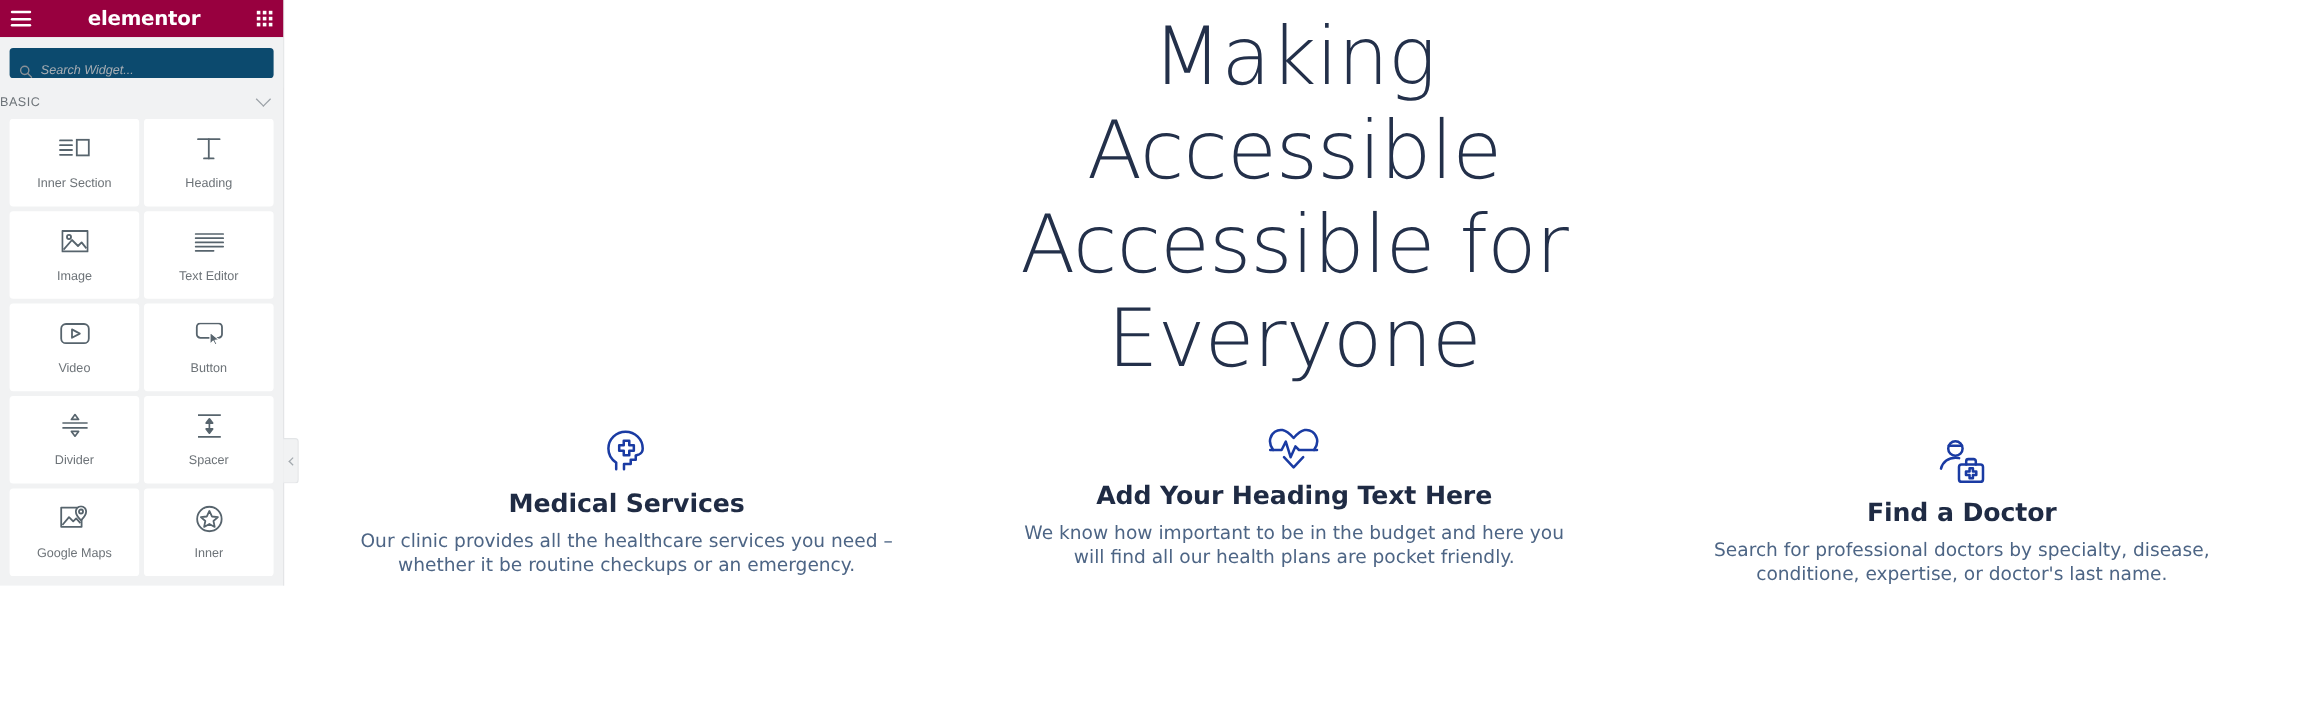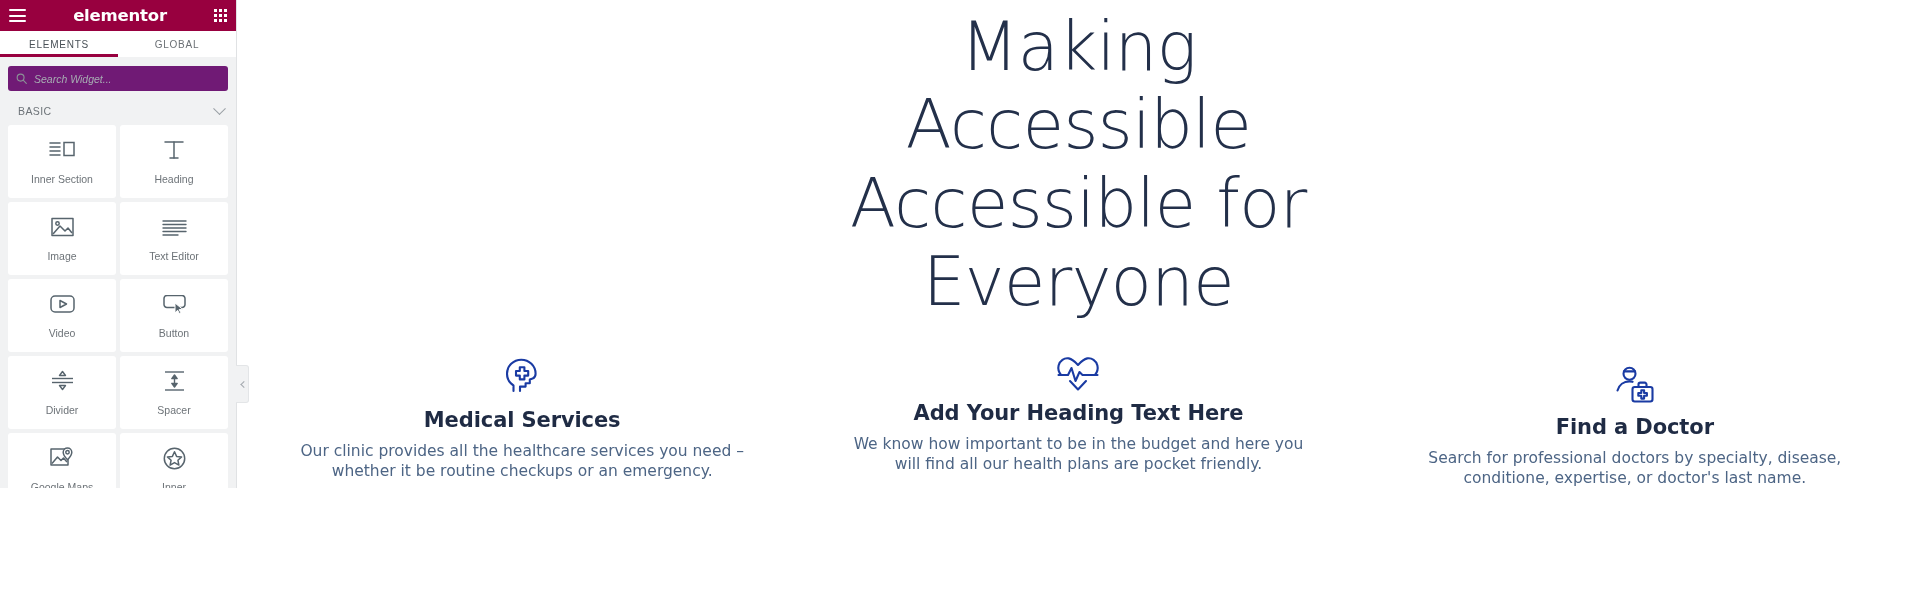--- a/index.html
+++ b/index.html
@@ -45,35 +45,35 @@
     font-family: "Liberation Sans", sans-serif;
   }
   .panel-tab.active { color: #495157; }
   .panel-tab.active::after {
     content: ""; position: absolute; left: 0; right: 0; bottom: 0;
     height: 3px; background: #98003f;
   }
 
   .search-wrap { padding: 9px 8px 8px 8px; background: #f1f2f3; }
   .search-box {
-    height: 25px; background: #701a75; border-radius: 3px;
-    display: flex; align-items: center; padding: 0 8px; gap: 7px;
+    height: 25px; background: #0c4a6e; border-radius: 3px;
+    display: flex; align-items: flex-end; padding: 0 8px; gap: 7px;
   }
   .search-ico { flex: 0 0 11px; height: 11px; }
   .search-ico svg { display: block; }
   .search-input {
     border: 0; background: transparent; outline: none;
     font-size: 10.5px; color: #9aa0a6; font-style: italic;
     font-family: "Liberation Sans", sans-serif; width: 100%;
   }
   .search-input::placeholder { color: #a7adb3; font-style: italic; }
 
   .cat-row {
     display: flex; align-items: center; justify-content: space-between;
-    padding: 6px 12px 8px 18px; cursor: pointer;
+    padding: 6px 12px 8px 0; cursor: pointer;
   }
   .cat-title { font-size: 10.5px; color: #6d7378; letter-spacing: 0.4px; }
   .chev { width: 9px; height: 9px; border-right: 1.4px solid #9aa0a6; border-bottom: 1.4px solid #9aa0a6; transform: rotate(45deg) translate(-2px,-2px); }
 
   .widget-grid {
     display: grid; grid-template-columns: 1fr 1fr;
     gap: 4px; padding: 0 8px 0 8px;
     overflow: hidden; flex: 1 1 auto;
     align-content: start;
   }
@@ -160,24 +160,20 @@
           <i></i>
           <i></i>
           <i></i>
           <i></i>
           <i></i>
           <i></i>
           <i></i>
       </div>
     </div>
 
-    <div class="panel-tabs">
-      <div class="panel-tab active">ELEMENTS</div>
-      <div class="panel-tab">GLOBAL</div>
-    </div>
 
     <div class="search-wrap">
       <div class="search-box">
         <span class="search-ico">
           <svg width="11" height="11" viewBox="0 0 16 16" fill="none" stroke="#8a9096" stroke-width="1.7">
             <circle cx="6.7" cy="6.7" r="5"></circle>
               <line x1="10.4" y1="10.4" x2="15" y2="15" stroke-linecap="round"></line>
           </svg>
         </span>
         <input class="search-input" type="text" placeholder="Search Widget..." style="">

